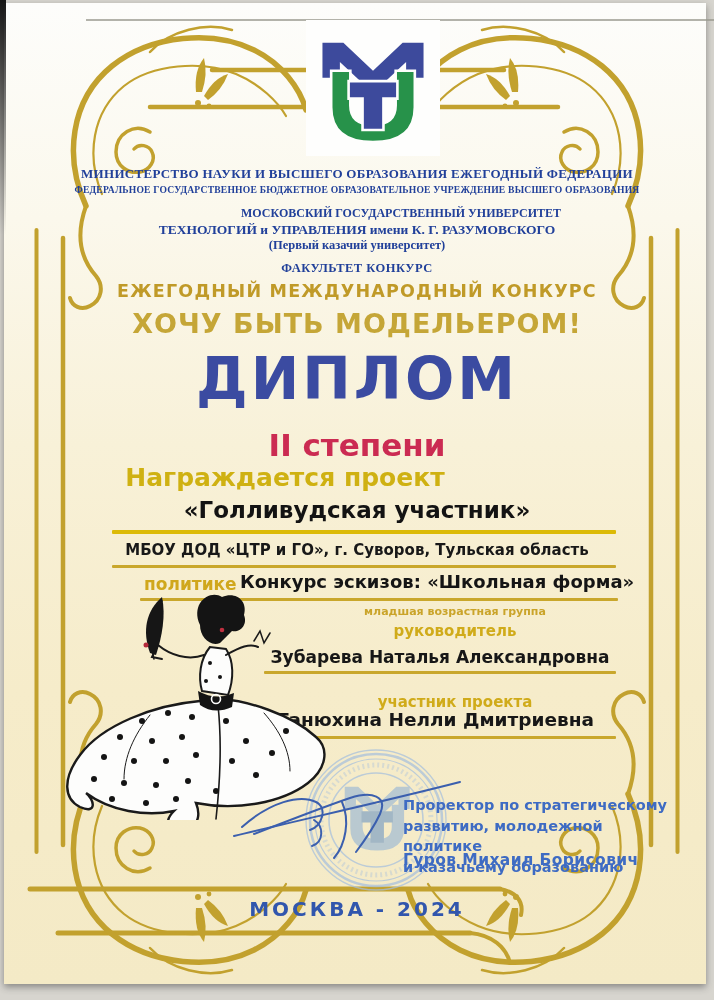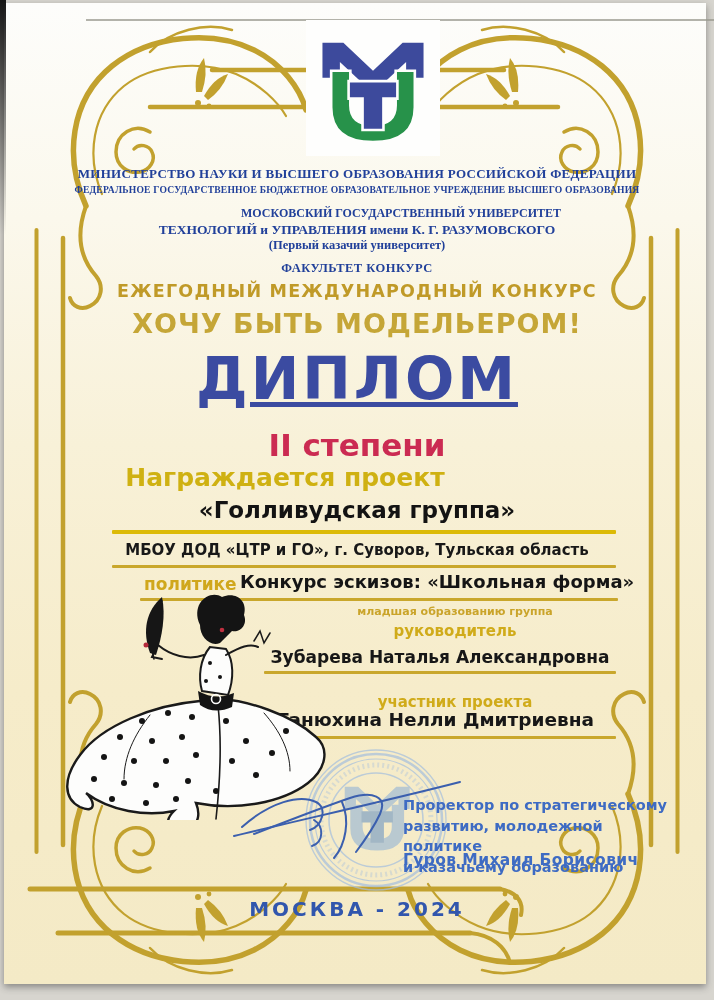--- a/index.html
+++ b/index.html
@@ -15,21 +15,21 @@
   .t{position:absolute;text-align:center;white-space:nowrap;}
   .serif{font-family:"Liberation Serif","DejaVu Serif",serif;font-weight:bold;color:#21409a;}
   .m1{left:0;top:166px;width:714px;font-size:13px;letter-spacing:.3px;}
   .m2{left:0;top:184px;width:714px;font-size:9.6px;letter-spacing:.2px;}
   .u1{left:0;top:206px;width:714px;font-size:12px;padding-left:44px;}
   .u2{left:0;top:222px;width:714px;font-size:13.5px;}
   .u3{left:0;top:238px;width:714px;font-size:12.5px;}
   .fac{left:0;top:261px;width:714px;font-size:12.5px;letter-spacing:.5px;}
   .annual{left:0;top:281px;width:714px;font-size:17.5px;font-weight:bold;color:#c09a28;letter-spacing:1.2px;}
   .contest{left:0;top:308px;width:714px;font-size:27px;font-weight:bold;color:#c5a637;letter-spacing:1px;}
-  .diplom{left:0;top:345px;width:714px;font-size:58px;font-weight:800;color:#3b4ba1;letter-spacing:3px;text-decoration:underline;}
+  .diplom{left:0;top:345px;width:714px;font-size:58px;font-weight:800;color:#3b4ba1;letter-spacing:3px;}
   .degree{left:0;top:427px;width:714px;font-size:31px;font-weight:bold;color:#cb2b52;}
   .award{left:0;top:463px;width:570px;font-size:25px;font-weight:bold;color:#cfb112;}
   .project{left:0;top:497px;width:714px;font-size:23px;font-weight:bold;color:#131313;}
   .org{left:0;top:541px;width:714px;font-size:15px;font-weight:600;color:#181818;}
   .nomlabel{left:144px;top:574px;font-size:17px;color:#d0a71c;font-weight:600;text-align:left;}
   .nomvalue{left:240px;top:571px;width:390px;font-size:18px;font-weight:bold;color:#151515;}
   .agegrp{left:290px;top:605px;width:330px;font-size:11px;color:#caa42a;font-weight:600;}
   .suplab{left:290px;top:622px;width:330px;font-size:15px;color:#d0ab1a;font-weight:bold;}
   .supname{left:260px;top:647px;width:360px;font-size:17px;font-weight:600;color:#171717;}
   .partlab{left:290px;top:693px;width:330px;font-size:15px;color:#d0ab1a;font-weight:bold;}
@@ -90,40 +90,40 @@
     <use href="#corner" transform="translate(714,1000) scale(-1,-1)"></use>
   </svg>
 
   <div class="logobox"></div>
   <svg style="left:312px;top:26px" width="122" height="126" viewBox="0 0 140 130">
     <path d="M12,52 L12,12 L36,12 L70,44 L104,12 L128,12 L128,52 L108,52 L108,34 L74,66 L66,66 L32,34 L32,52 Z" fill="#3d4a9c"></path>
     <path d="M22,44 L44,44 L44,84 Q44,106 70,106 Q96,106 96,84 L96,44 L118,44 L118,86 Q118,126 70,126 Q22,126 22,86 Z" fill="#27924a" stroke="#fefefd" stroke-width="3"></path>
     <path d="M42,56 L98,56 L98,76 L82,76 L82,112 L58,112 L58,76 L42,76 Z" fill="#3d4a9c" stroke="#fefefd" stroke-width="3"></path>
   </svg>
 
-  <div class="t serif m1">МИНИСТЕРСТВО НАУКИ И ВЫСШЕГО ОБРАЗОВАНИЯ РОССИЙСКОЙ ФЕДЕРАЦИИ</div>
+  <div class="t serif m1">МИНИСТЕРСТВО НАУКИ И ВЫСШЕГО ОБРАЗОВАНИЯ ЕЖЕГОДНЫЙ ФЕДЕРАЦИИ</div>
   <div class="t serif m2">ФЕДЕРАЛЬНОЕ ГОСУДАРСТВЕННОЕ БЮДЖЕТНОЕ ОБРАЗОВАТЕЛЬНОЕ УЧРЕЖДЕНИЕ ВЫСШЕГО ОБРАЗОВАНИЯ</div>
   <div class="t serif u1">МОСКОВСКИЙ ГОСУДАРСТВЕННЫЙ УНИВЕРСИТЕТ</div>
   <div class="t serif u2">ТЕХНОЛОГИЙ и УПРАВЛЕНИЯ имени К. Г. РАЗУМОВСКОГО</div>
   <div class="t serif u3">(Первый казачий университет)</div>
   <div class="t serif fac">ФАКУЛЬТЕТ КОНКУРС</div>
 
   <div class="t annual">ЕЖЕГОДНЫЙ МЕЖДУНАРОДНЫЙ КОНКУРС</div>
   <div class="t contest">ХОЧУ БЫТЬ МОДЕЛЬЕРОМ!</div>
   <div class="t diplom">ДИПЛОМ</div>
   <div class="t degree">II степени</div>
   <div class="t award">Награждается проект</div>
-  <div class="t project">«Голливудская группа»</div>
+  <div class="t project">«Голливудская участник»</div>
   <div class="uline ul1"></div>
   <div class="t org">МБОУ ДОД «ЦТР и ГО», г. Суворов, Тульская область</div>
   <div class="uline ul2"></div>
   <div class="t nomlabel">политике</div>
   <div class="t nomvalue">Конкурс эскизов: «Школьная форма»</div>
   <div class="uline ul3"></div>
-  <div class="t agegrp">младшая образованию группа</div>
+  <div class="t agegrp">младшая возрастная группа</div>
   <div class="t supname">Зубарева Наталья Александровна</div>
   <div class="t suplab">руководитель</div>
   <div class="uline ul4"></div>
   <div class="t partlab">участник проекта</div>
   <div class="t partname">Танюхина Нелли Дмитриевна</div>
   <div class="uline ul5"></div>
 
   <svg style="left:50px;top:585px" width="300" height="235" viewBox="0 0 300 235">
     <g stroke="#1a1a1a" fill="none" stroke-linecap="round">
 

